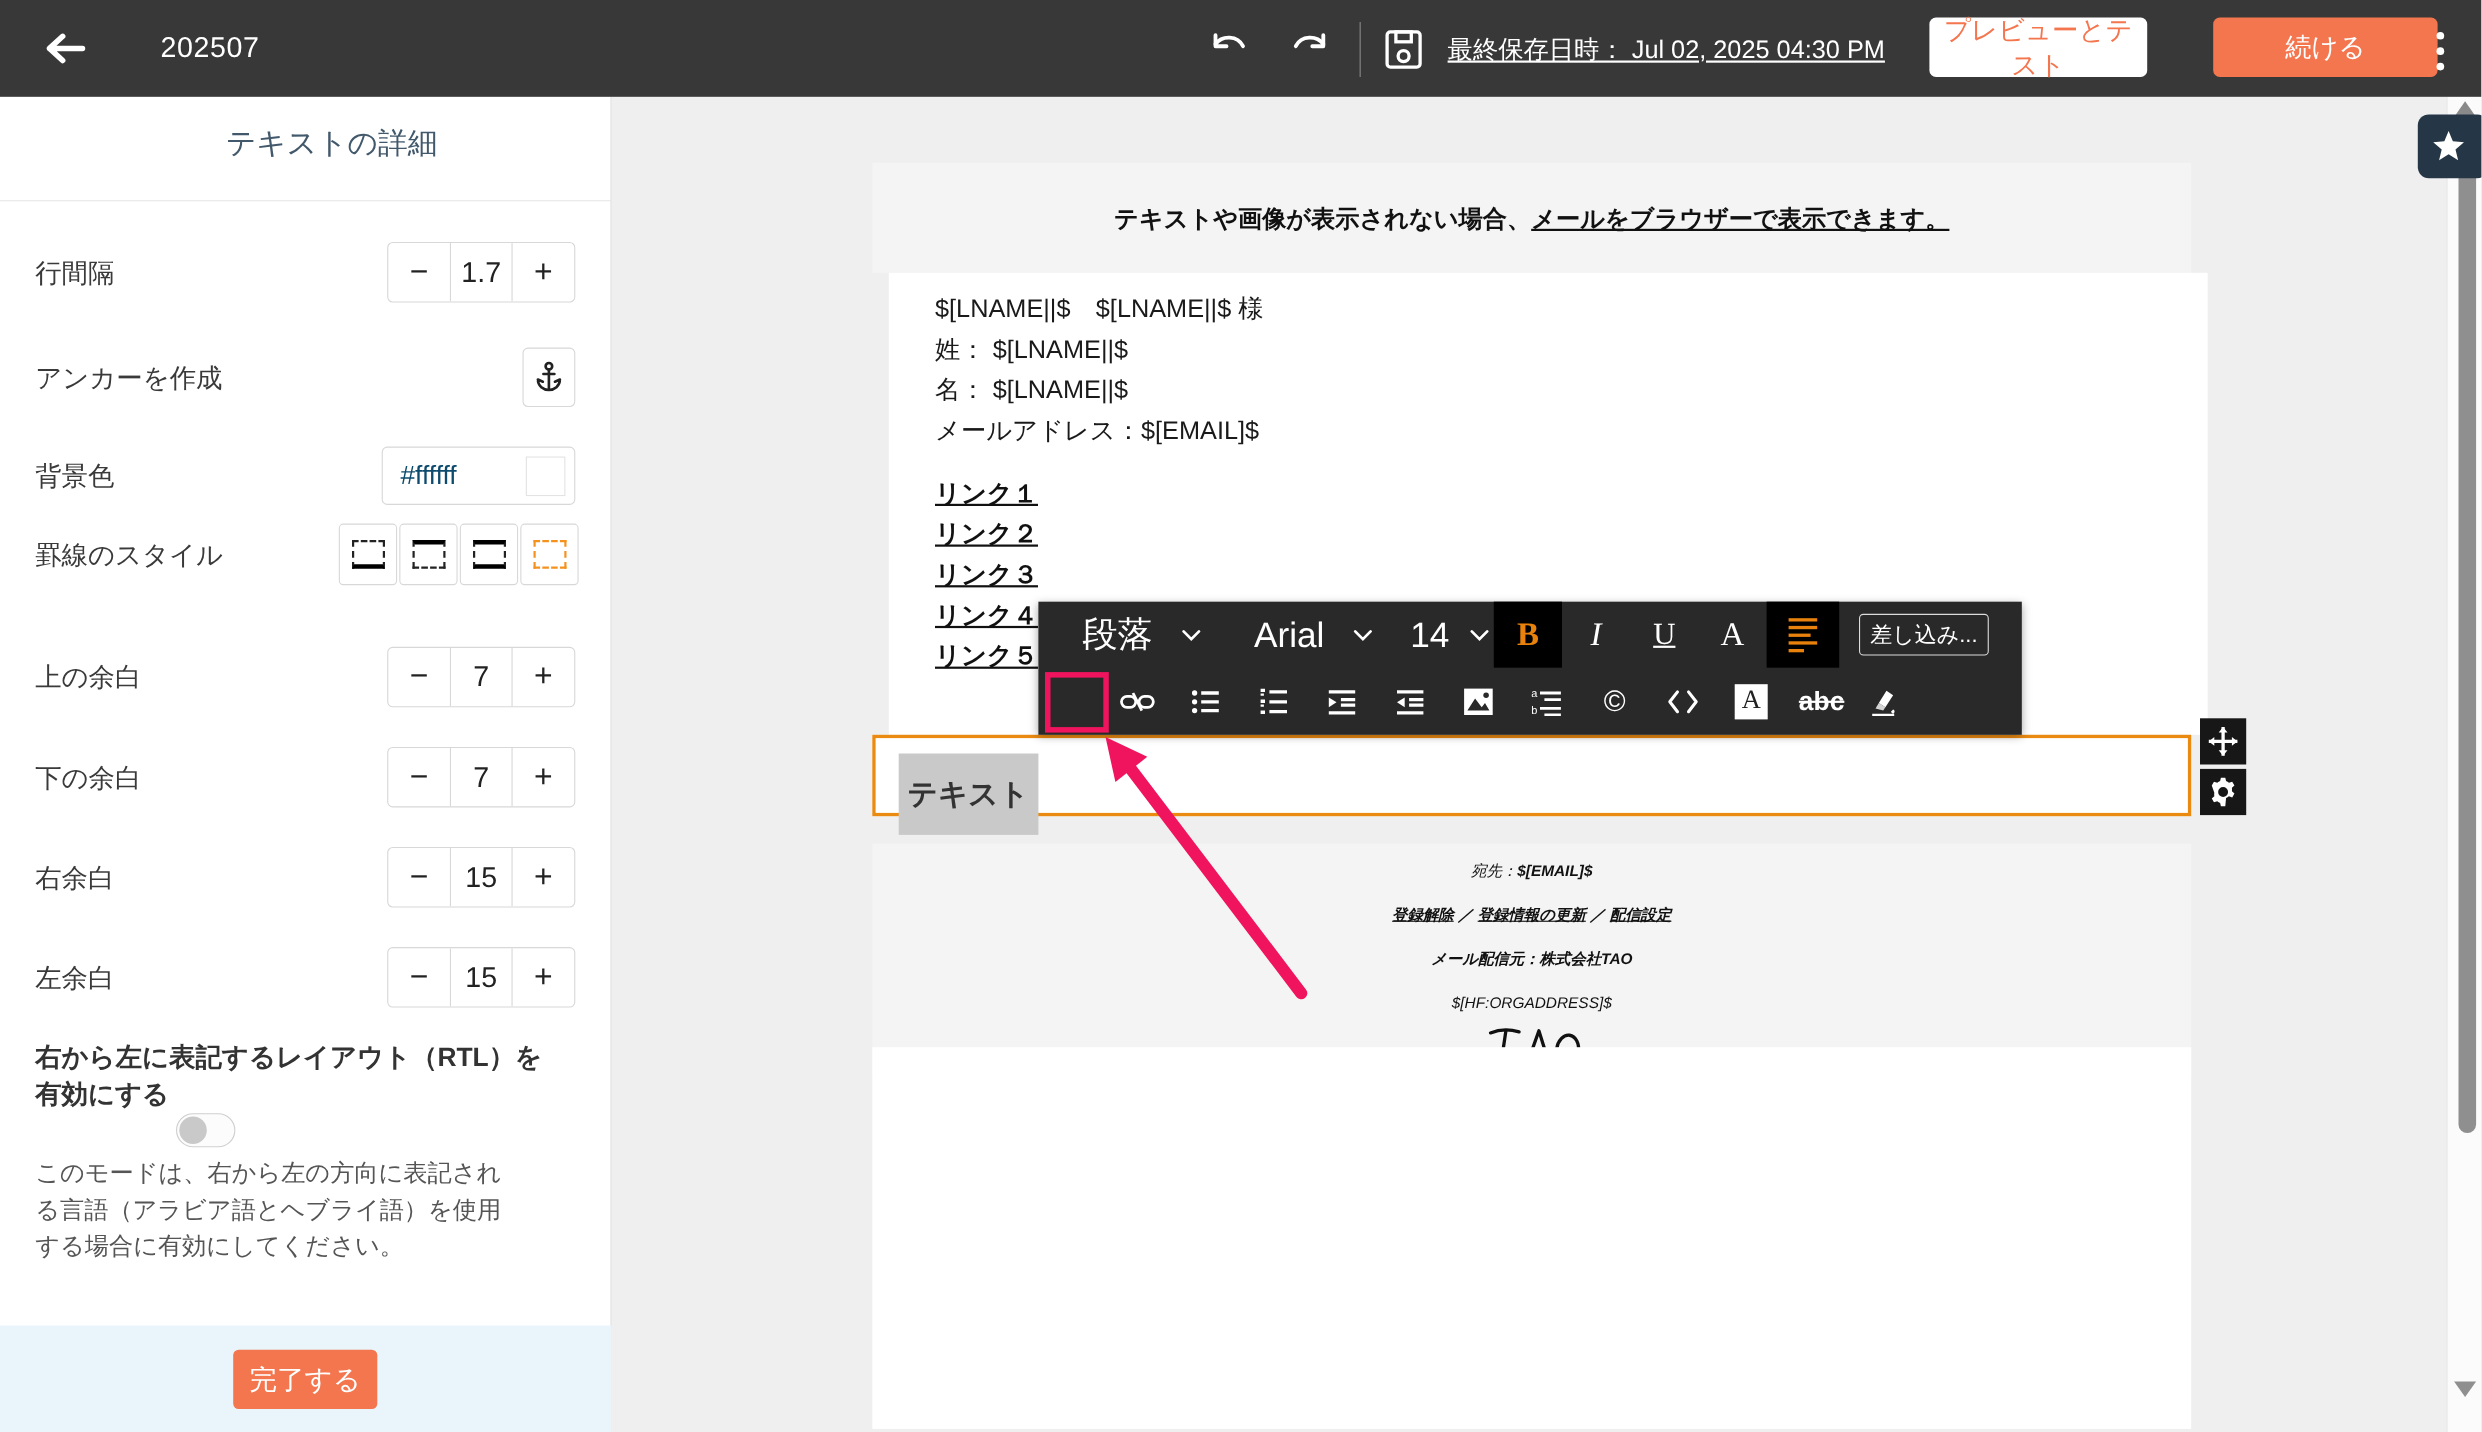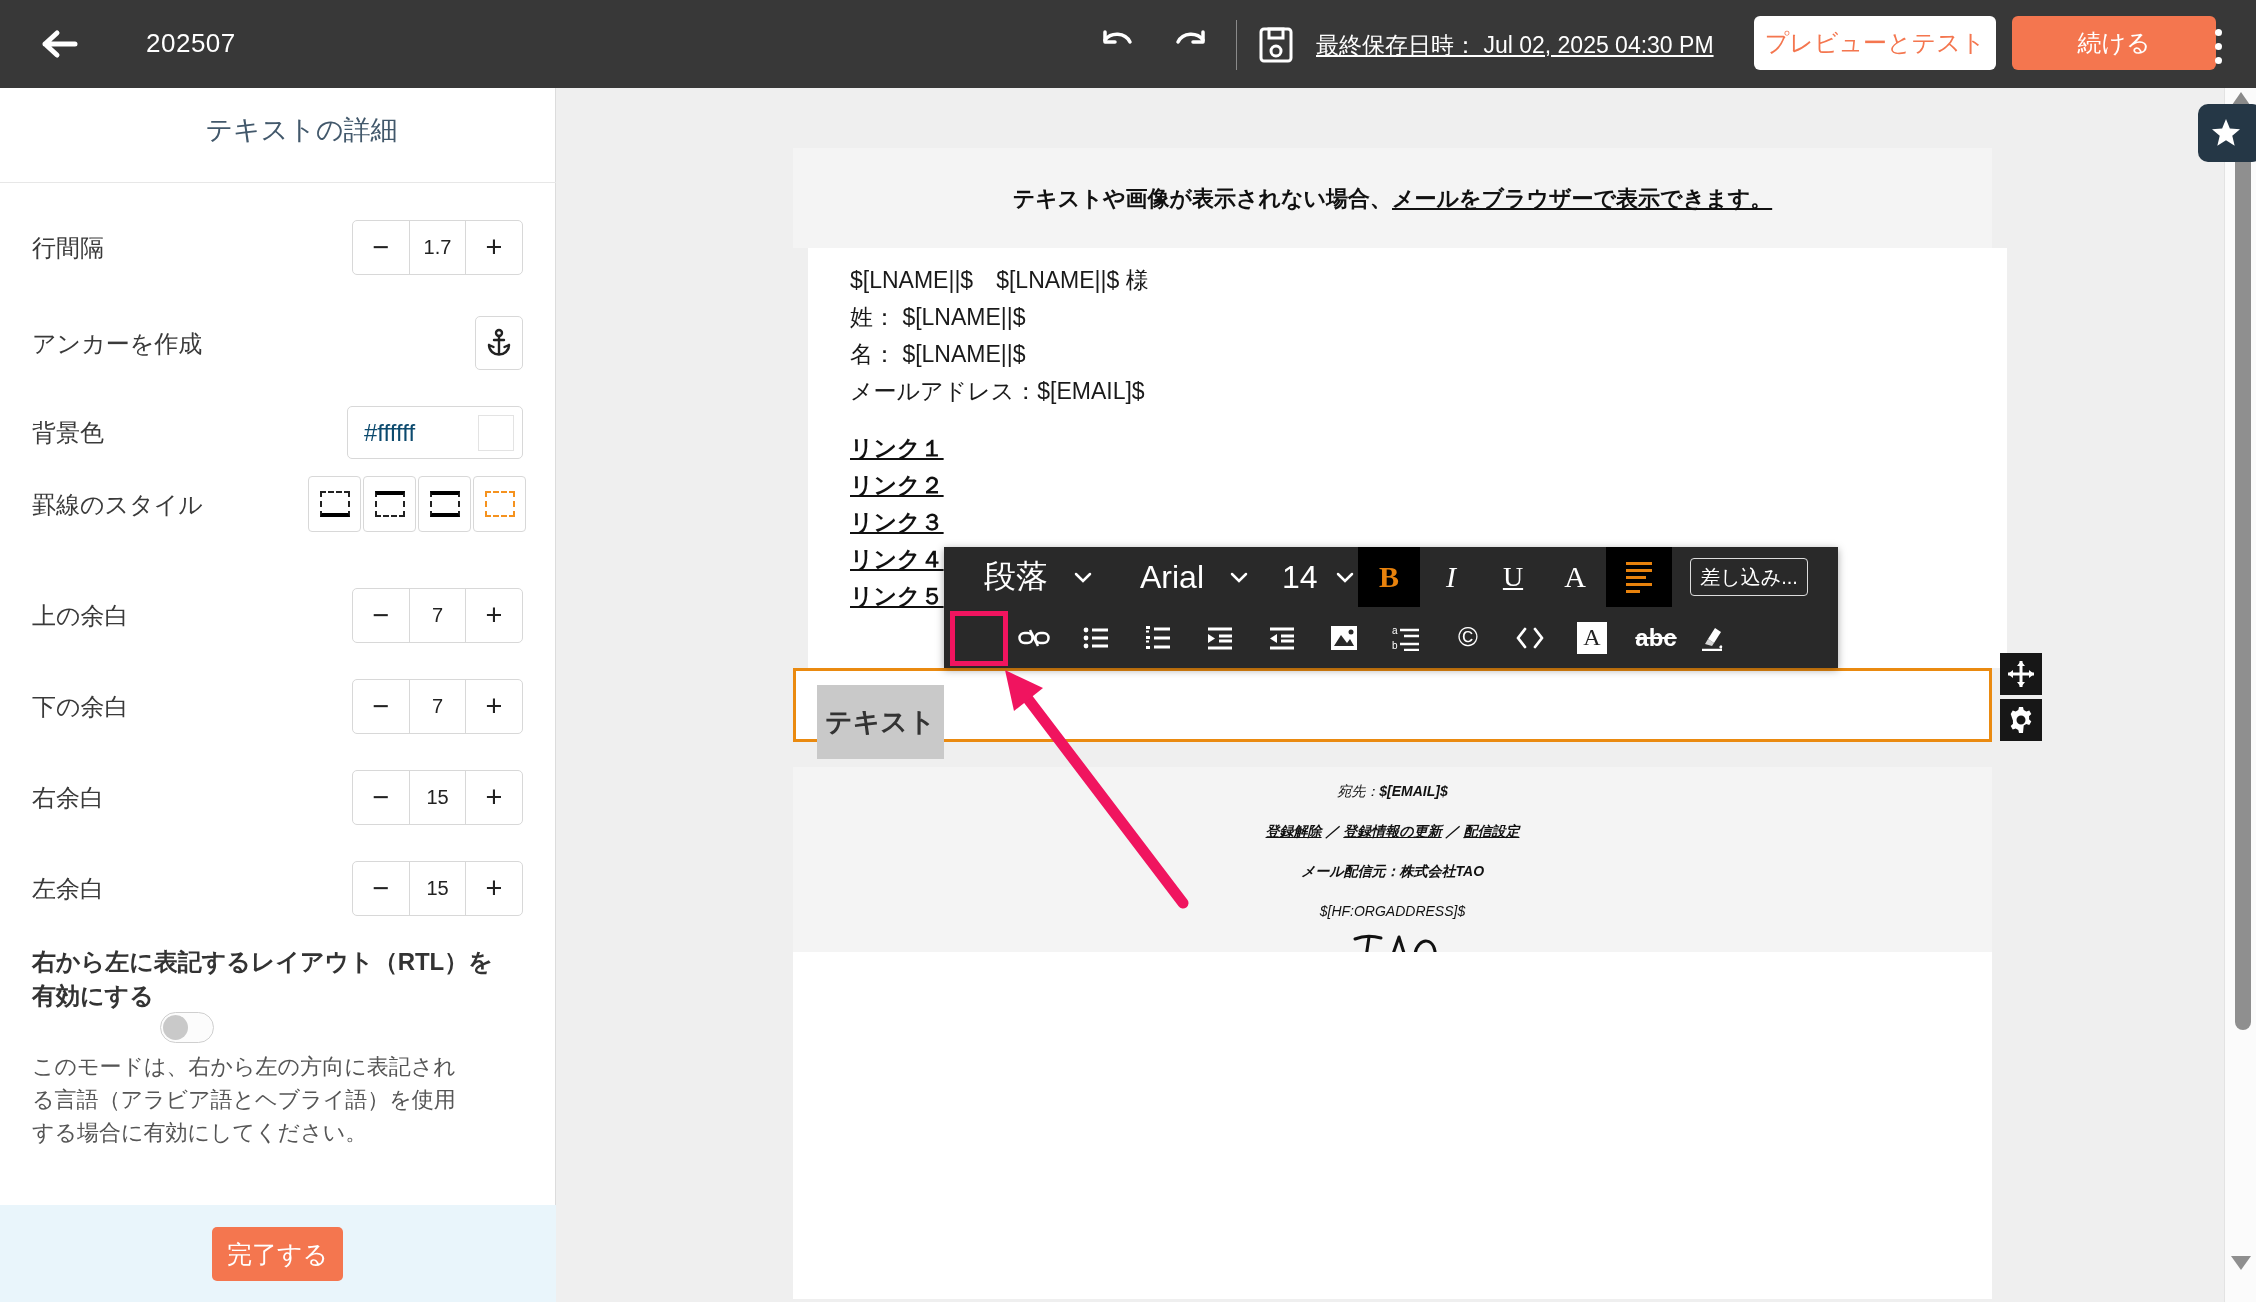--- a/index.html
+++ b/index.html
@@ -5,38 +5,38 @@
   html,body{margin:0;padding:0;background:#e8e8e8;}
   *{box-sizing:border-box;font-family:"Liberation Sans","DejaVu Sans",sans-serif;}
   .screen{position:relative;width:2256px;height:1302px;background:#efefef;overflow:hidden;}
   .abs{position:absolute;}
 
   
   .topbar{left:0;top:0;width:2256px;height:88px;background:#383838;z-index:20;}
   .tb-title{left:146px;top:28px;color:#fff;font-size:26px;letter-spacing:.5px;}
   .tb-save-text{left:1316px;top:30px;color:#fff;font-size:23px;text-decoration:underline;cursor:pointer;}
   .tb-divider{left:1236px;top:20px;width:1px;height:50px;background:#8a8a8a;}
-  .btn-preview{left:1754px;top:16px;width:242px;height:54px;background:#fff;color:#f4764f;
+  .btn-preview{left:1754px;top:16px;width:198px;height:54px;background:#fff;color:#f4764f;
     border:none;border-radius:6px;font-size:24px;display:flex;align-items:center;justify-content:center;cursor:pointer;}
   .btn-continue{left:2012px;top:16px;width:204px;height:54px;background:#f4764f;color:#fff;
     border:none;border-radius:6px;font-size:24px;display:flex;align-items:center;justify-content:center;cursor:pointer;}
   .kebab{left:2198px;top:22px;width:40px;height:48px;display:flex;flex-direction:column;align-items:center;justify-content:center;gap:7px;cursor:pointer;}
   .kebab i{width:7px;height:7px;border-radius:50%;background:#fff;}
   .icon-btn{cursor:pointer;display:flex;align-items:center;justify-content:center;}
 
   
   .sidebar{left:0;top:88px;width:556px;height:1214px;background:#fff;border-right:1px solid #dcdcdc;z-index:10;}
   .sb-title{left:0;top:112px;width:556px;text-align:center;font-size:27px;color:#42586b;}
   .sb-divider{left:0;top:182px;width:556px;height:1px;background:#e7e7e7;}
   .s-label{font-size:24px;color:#3a3a3a;}
   .stepper{display:flex;border:1px solid #d8d8d8;border-radius:5px;background:#fff;height:55px;width:171px;overflow:hidden;}
   .st-btn{width:57px;display:flex;align-items:center;justify-content:center;font-size:29px;color:#222;cursor:pointer;}
   .st-btn.minus{border-right:1px solid #d8d8d8;}
   .st-btn.plus{border-left:1px solid #d8d8d8;}
-  .st-val{flex:1;display:flex;align-items:center;justify-content:center;font-size:20px;color:#222;}
+  .st-val{flex:1;display:flex;align-items:center;justify-content:center;font-size:26px;color:#222;}
   .anchor-btn{left:475px;top:316px;width:48px;height:54px;border:1px solid #d8d8d8;border-radius:5px;background:#fff;}
   .bgcolor-box{left:347px;top:406px;width:176px;height:53px;border:1px solid #d8d8d8;border-radius:5px;background:#fff;
     display:flex;align-items:center;padding:0 8px 0 16px;}
   .bgcolor-text{flex:1;font-size:24px;color:#0c4a6e;}
   .bgcolor-swatch{width:36px;height:36px;background:#fff;border:1px solid #e3e3e3;}
   .bstyle-group{left:308px;top:476px;display:flex;gap:2px;}
   .bstyle-btn{width:53px;height:56px;border:1px solid #d8d8d8;border-radius:4px;background:#fff;display:flex;align-items:center;justify-content:center;cursor:pointer;}
   .bs-icon{width:30px;height:26px;}
   .bs1{border:2px dashed #222;border-bottom:4px solid #000;}
   .bs2{border:2px dashed #222;border-top:4px solid #000;}

